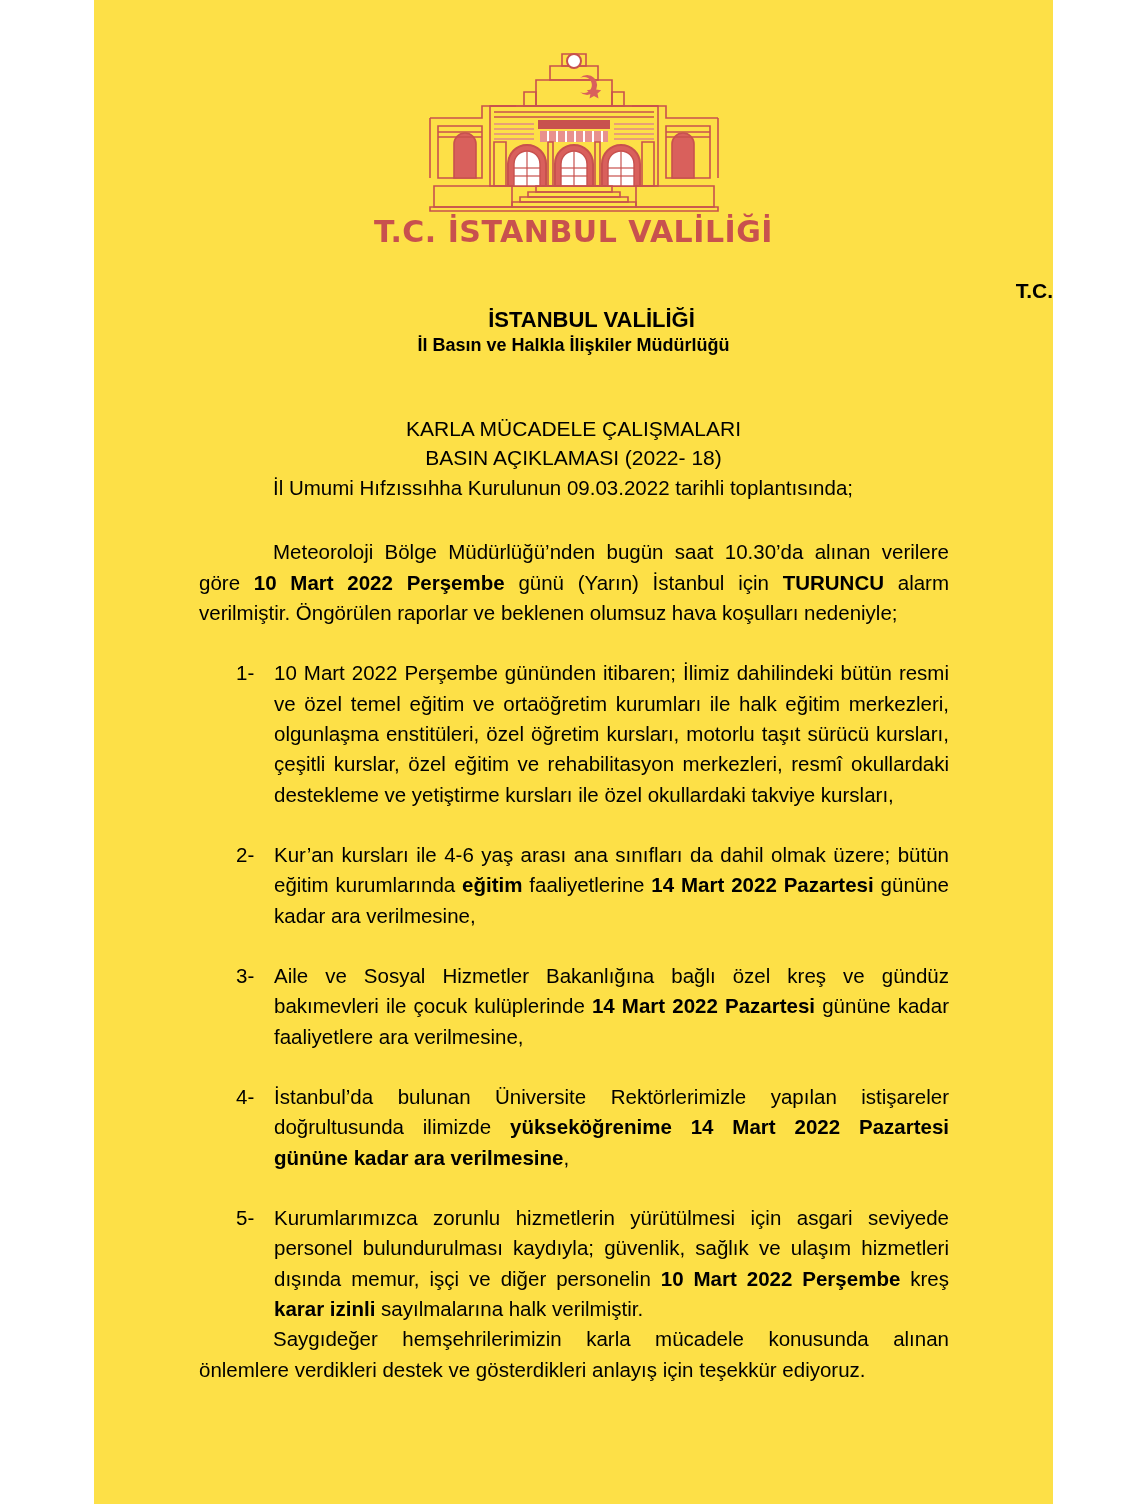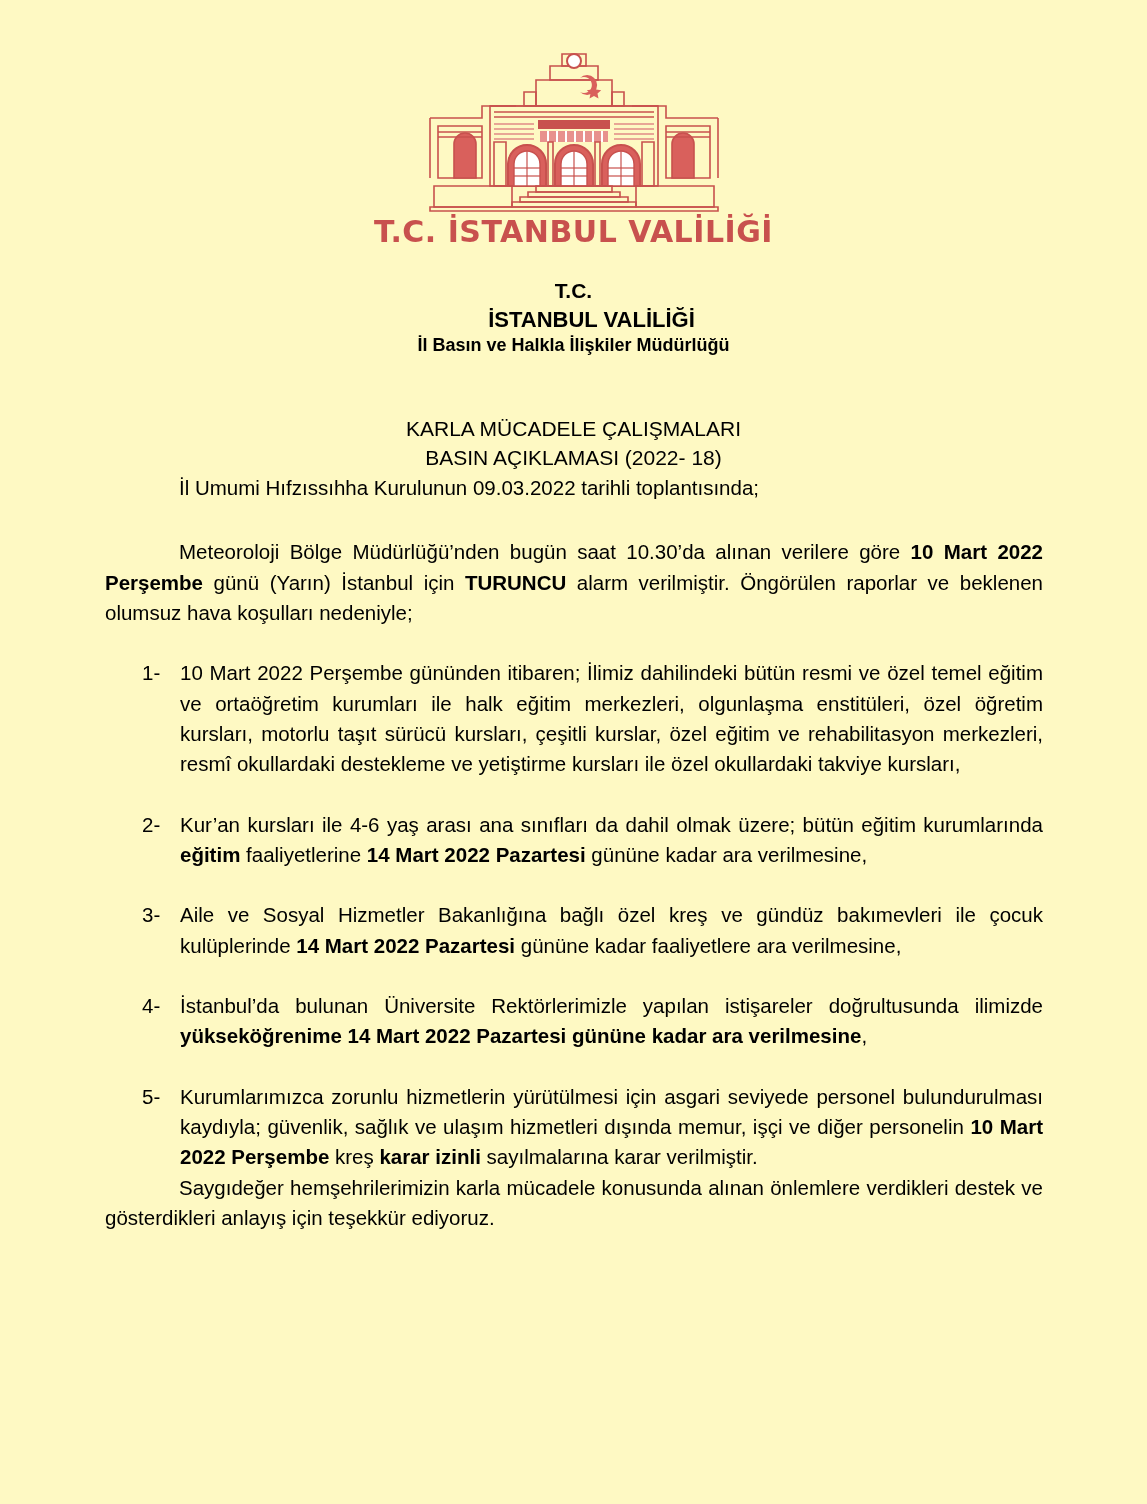--- a/index.html
+++ b/index.html
@@ -7,24 +7,24 @@
     margin: 0;
     padding: 0;
     background: #ffffff;
   }
   body {
     font-family: "Liberation Sans", sans-serif;
     color: #000000;
   }
   .page {
     position: relative;
-    width: 1147px;
+    width: 959px;
     height: 1504px;
     margin: 0 auto;
-    background: #fef9c3;
+    background: #fde047;
     overflow: hidden;
     box-sizing: border-box;
   }
 
   
   .logo-block {
     padding-top: 40px;
     display: flex;
     flex-direction: column;
     align-items: center;
@@ -45,21 +45,21 @@
   }
 
   
   .head {
     margin-top: 28px;
     text-align: center;
     font-weight: bold;
     font-size: 21px;
     line-height: 1.32;
   }
-  .head .l1 { font-size: 21px; }
+  .head .l1 { font-size: 21px; text-align: right; }
   .head .l2 { font-size: 22px; padding-left: 36px; }
   .head .l3 { font-size: 18px; }
 
   .subject {
     margin-top: 56px;
     text-align: center;
     font-weight: normal;
     font-size: 21px;
     line-height: 1.42;
   }
@@ -249,21 +249,21 @@
       <li>
         <span class="marker">3-</span>
         <span class="txt"><span>Aile ve Sosyal Hizmetler Bakanlığına bağlı özel kreş ve gündüz bakımevleri ile çocuk kulüplerinde </span><b>14 Mart 2022 Pazartesi</b><span> gününe kadar faaliyetlere ara verilmesine,</span><b></b><span></span></span>
       </li>
       <li>
         <span class="marker">4-</span>
         <span class="txt"><span>İstanbul’da bulunan Üniversite Rektörlerimizle yapılan istişareler doğrultusunda ilimizde </span><b>yükseköğrenime 14 Mart 2022 Pazartesi gününe kadar ara verilmesine</b><span>,</span><b></b><span></span></span>
       </li>
       <li>
         <span class="marker">5-</span>
-        <span class="txt"><span>Kurumlarımızca zorunlu hizmetlerin yürütülmesi için asgari seviyede personel bulundurulması kaydıyla; güvenlik, sağlık ve ulaşım hizmetleri dışında memur, işçi ve diğer personelin </span><b>10 Mart 2022 Perşembe</b><span> kreş </span><b>karar izinli</b><span> sayılmalarına karar verilmiştir.</span></span>
+        <span class="txt"><span>Kurumlarımızca zorunlu hizmetlerin yürütülmesi için asgari seviyede personel bulundurulması kaydıyla; güvenlik, sağlık ve ulaşım hizmetleri dışında memur, işçi ve diğer personelin </span><b>10 Mart 2022 Perşembe</b><span> kreş </span><b>karar izinli</b><span> sayılmalarına halk verilmiştir.</span></span>
       </li>
     </ol>
 
     <p class="para indent closing">
       <span>Saygıdeğer hemşehrilerimizin karla mücadele konusunda alınan önlemlere verdikleri destek ve gösterdikleri anlayış için teşekkür ediyoruz.</span>
     </p>
 
 
   </div>
 </div>

